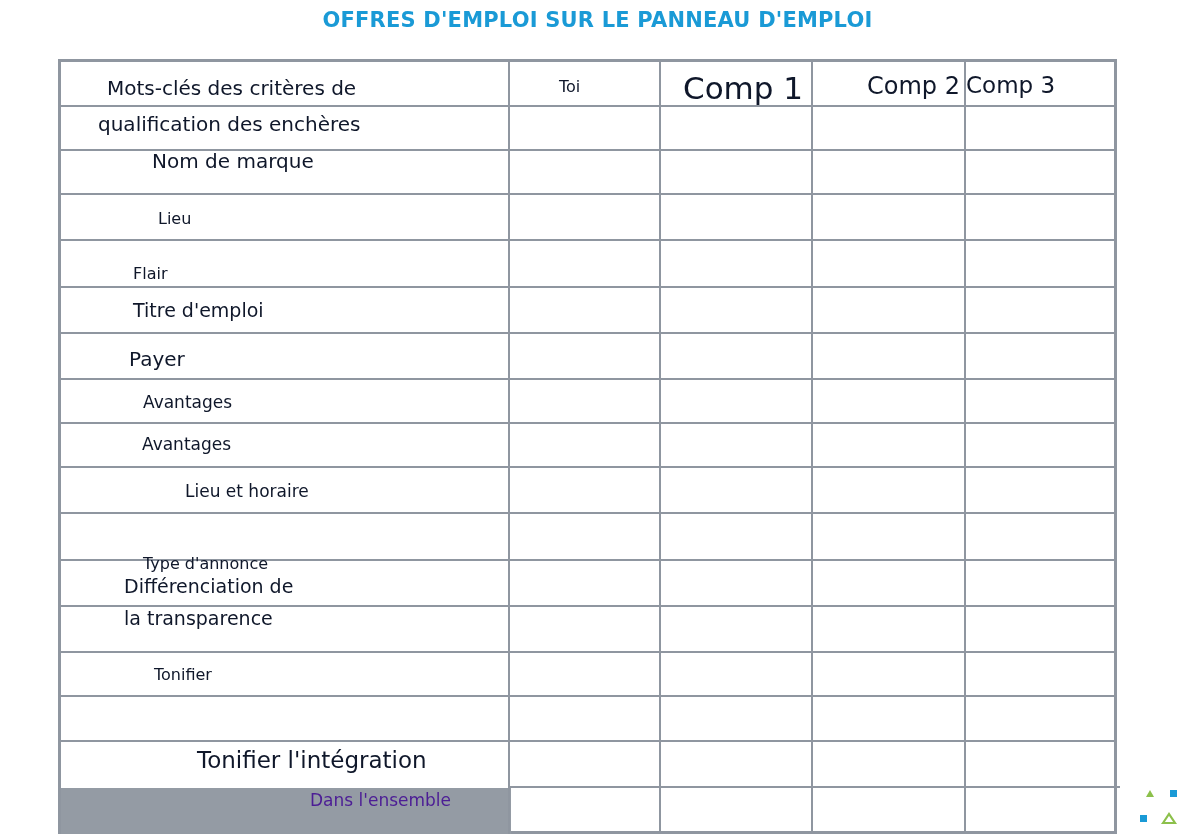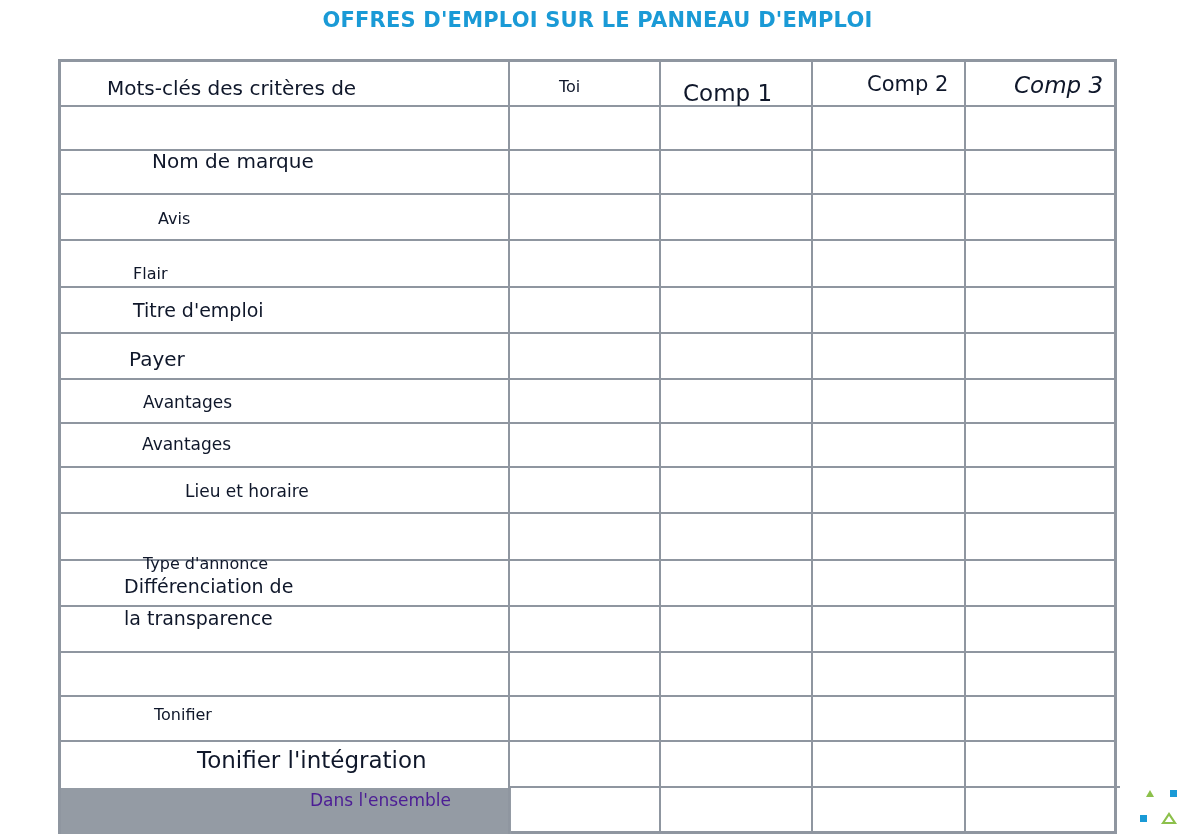--- a/index.html
+++ b/index.html
@@ -51,38 +51,39 @@
   <div class="hline" style="top:633px"></div>
   <div class="hline" style="top:678px"></div>
   <div class="hline" style="top:724px; left:447px; width:612px"></div>
 
   <div class="vline" style="left:447px; height:772px"></div>
   <div class="vline" style="left:598px; height:772px"></div>
   <div class="vline" style="left:750px; height:772px"></div>
   <div class="vline" style="left:903px; height:772px"></div>
 
   <div class="lbl" style="left:498px; top:15px; font-size:16px;">Toi</div>
-  <div class="lbl" style="left:622px; top:18px; font-size:23px;">Comp 1</div>
-  <div class="lbl" style="left:806px; top:10px; font-size:21px;text-align:right;">Comp 2</div>
-  <div class="lbl" style="left:953px; top:10px; font-size:23px;font-style:italic;">Comp 3</div>
+  <div class="lbl" style="left:622px; top:8px; font-size:31px;">Comp 1</div>
+  <div class="lbl" style="left:806px; top:10px; font-size:24px;text-align:right;">Comp 2</div>
+  <div class="lbl" style="left:905px; top:10px; font-size:23px;">Comp 3</div>
 
   <div class="lbl" style="left:46px; top:14px; font-size:20px;">Mots-clés des critères de</div>
+  <div class="lbl" style="left:37px; top:50px; font-size:20px;">qualification des enchères</div>
 
   <div class="lbl" style="left:91px; top:87px; font-size:20px;text-align:center;">Nom de marque</div>
-  <div class="lbl" style="left:97px; top:147px; font-size:16px;">Avis</div>
+  <div class="lbl" style="left:97px; top:147px; font-size:16px;">Lieu</div>
   <div class="lbl" style="left:72px; top:192px; font-size:16px;margin-top:10px;">Flair</div>
   <div class="lbl" style="left:72px; top:237px; font-size:19px;">Titre d'emploi</div>
   <div class="lbl" style="left:68px; top:285px; font-size:20px;">Payer</div>
   <div class="lbl" style="left:82px; top:330px; font-size:17px;">Avantages</div>
   <div class="lbl" style="left:81px; top:372px; font-size:17px;">Avantages</div>
   <div class="lbl" style="left:124px; top:419px; font-size:17px;">Lieu et horaire</div>
   <div class="lbl" style="left:82px; top:492px; font-size:16px;">Type d'annonce</div>
   <div class="lbl" style="left:63px; top:513px; font-size:19px;">Différenciation de</div>
   <div class="lbl" style="left:63px; top:545px; font-size:19px;">la transparence</div>
-  <div class="lbl" style="left:93px; top:603px; font-size:16px;margin-top:40px;">Tonifier</div>
+  <div class="lbl" style="left:93px; top:603px; font-size:16px;">Tonifier</div>
   <div class="lbl" style="left:136px; top:685px; font-size:23px;">Tonifier l'intégration</div>
   <div class="lbl" style="left:249px; top:728px; font-size:17px; color:#4c1d95;">Dans l'ensemble</div>
 </div>
 
 <svg class="deco" style="left:1140px; top:786px;" width="40" height="44" viewBox="0 0 40 44">
   <polygon points="6,11 10,4 14,11" fill="#8cc04b"></polygon>
   <rect x="30" y="4" width="7" height="7" fill="#1a9ad6"></rect>
   <rect x="0" y="29" width="7" height="7" fill="#1a9ad6"></rect>
   <polygon points="23,37 29,28 35,37" fill="none" stroke="#8cc04b" stroke-width="2.2"></polygon>
 </svg>

